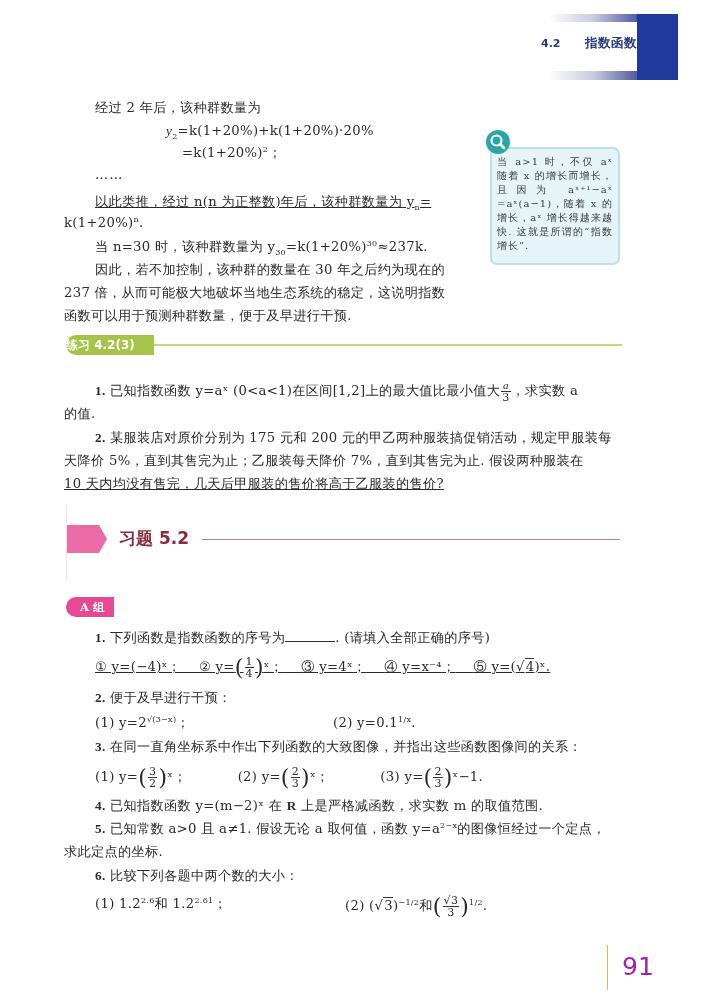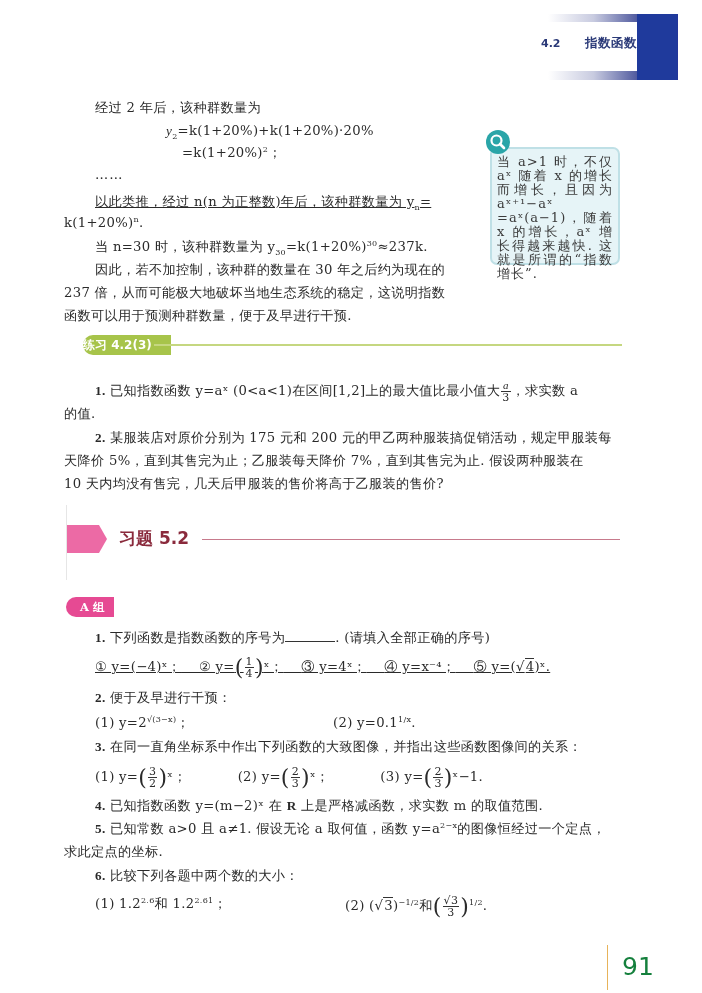--- a/index.html
+++ b/index.html
@@ -33,46 +33,46 @@
   
   .note {
     left: 490px; top: 147px; width: 126px; height: 114px;
     background: #e6f4f7; border: 2px solid #bfe0e6; border-radius: 7px;
   }
   .note-icon {
     left: 486px; top: 130px; width: 24px; height: 24px; border-radius: 50%;
     background: #2aa5a8;
   }
   .note-text {
-    left: 497px; top: 155px; width: 116px; font-size: 13px; line-height: 14px; color: #3b3b3b;
+    left: 497px; top: 155px; width: 116px; font-size: 10px; line-height: 14px; color: #3b3b3b;
     white-space: normal; letter-spacing: 1px; text-align: justify;
   }
 
   
   .prac-pill {
-    left: 83px; top: 335px; width: 88px; height: 20px; background: #a7c44a;
+    left: 66px; top: 335px; width: 88px; height: 20px; background: #a7c44a;
     border-radius: 10px 0 0 10px; color: #fff; font-family: "DejaVu Sans", sans-serif;
     font-weight: bold; font-size: 12px; line-height: 20px; box-sizing: border-box;
   }
   .prac-line { left: 154px; top: 344px; width: 468px; height: 2px; background: #c5d780; }
 
   
   .ex-vline { left: 66px; top: 505px; width: 1px; height: 75px; background: #e6e6e6; }
   .ex-tab { left: 67px; top: 525px; width: 40px; height: 28px; background: #ec6aa5;
     clip-path: polygon(0 0, 80% 0, 100% 50%, 80% 100%, 0 100%); }
   .ex-title { left: 119px; top: 527px; font-family: "DejaVu Sans", sans-serif; font-weight: bold; font-size: 17px; color: #8a2a3c; }
   .ex-line { left: 202px; top: 539px; width: 418px; height: 1px; background: #c77a8c; }
 
   .grp-pill { left: 66px; top: 597px; width: 48px; height: 20px; background: #e64a93;
     border-radius: 10px 0 0 10px; color: #fff; font-size: 11.5px; font-weight: bold; line-height: 20px; padding-left: 14px; box-sizing: border-box; }
 
   .blank { display: inline-block; width: 50px; border-bottom: 1px solid #333; height: 12px; vertical-align: baseline; }
 
   .pg-line { left: 607px; top: 945px; width: 1px; height: 45px; background: #e7b35a; }
-  .pg-num { left: 622px; top: 952px; font-family: "DejaVu Sans", sans-serif; font-size: 25px; color: #15803d; }
+  .pg-num { left: 622px; top: 952px; font-family: "DejaVu Sans", sans-serif; font-size: 25px; color: #a21caf; }
 </style>
 </head>
 <body>
 
 <div class="abs hdr-fade"></div>
 <div class="abs hdr-blue"></div>
 <div class="abs hdr-white"></div>
 <div class="abs hdr-num">4.2</div>
 <div class="abs hdr-title">指数函数</div>
 
@@ -97,21 +97,21 @@
 </div>
 <div class="abs note-text">当 a&gt;1 时，不仅 aˣ 随着 x 的增长而增长，且因为 aˣ⁺¹−aˣ =aˣ(a−1)，随着 x 的增长，aˣ 增长得越来越快. 这就是所谓的“指数增长”.</div>
 
 <div class="abs prac-pill">练习 4.2(3)</div>
 <div class="abs prac-line"></div>
 
 <div class="ln" style="left:95px; top:380px;"><span class="b">1.</span> <span>已知指数函数 y=aˣ (0&lt;a&lt;1)在区间[1,2]上的最大值比最小值大</span><span class="frac"><span class="num"><i class="v">a</i></span><span class="den">3</span></span><span>，求实数 a</span></div>
 <div class="ln" style="left:64px; top:405px;">的值.</div>
 <div class="ln" style="left:95px; top:429px;"><span class="b">2.</span> <span>某服装店对原价分别为 175 元和 200 元的甲乙两种服装搞促销活动，规定甲服装每</span></div>
 <div class="ln" style="left:64px; top:452px;">天降价 5%，直到其售完为止；乙服装每天降价 7%，直到其售完为止. 假设两种服装在</div>
-<div class="ln" style="left:64px; top:475px;">10 天内均没有售完，几天后甲服装的售价将高于乙服装的售价?</div>
+<div class="ln" style="left:64px; top:475px;text-decoration:underline;">10 天内均没有售完，几天后甲服装的售价将高于乙服装的售价?</div>
 
 <div class="abs ex-vline"></div>
 <div class="abs ex-tab"></div>
 <div class="abs ex-title">习题 5.2</div>
 <div class="abs ex-line"></div>
 <div class="abs grp-pill">A 组</div>
 
 <div class="ln" style="left:95px; top:629px;"><span class="b">1.</span> <span>下列函数是指数函数的序号为</span><span class="blank"></span><span>. (请填入全部正确的序号)</span></div>
 <div class="ln" style="left:95px; top:656px;text-decoration:underline;">
   <span>① y=(−4)ˣ；</span>&nbsp;&nbsp;&nbsp;

